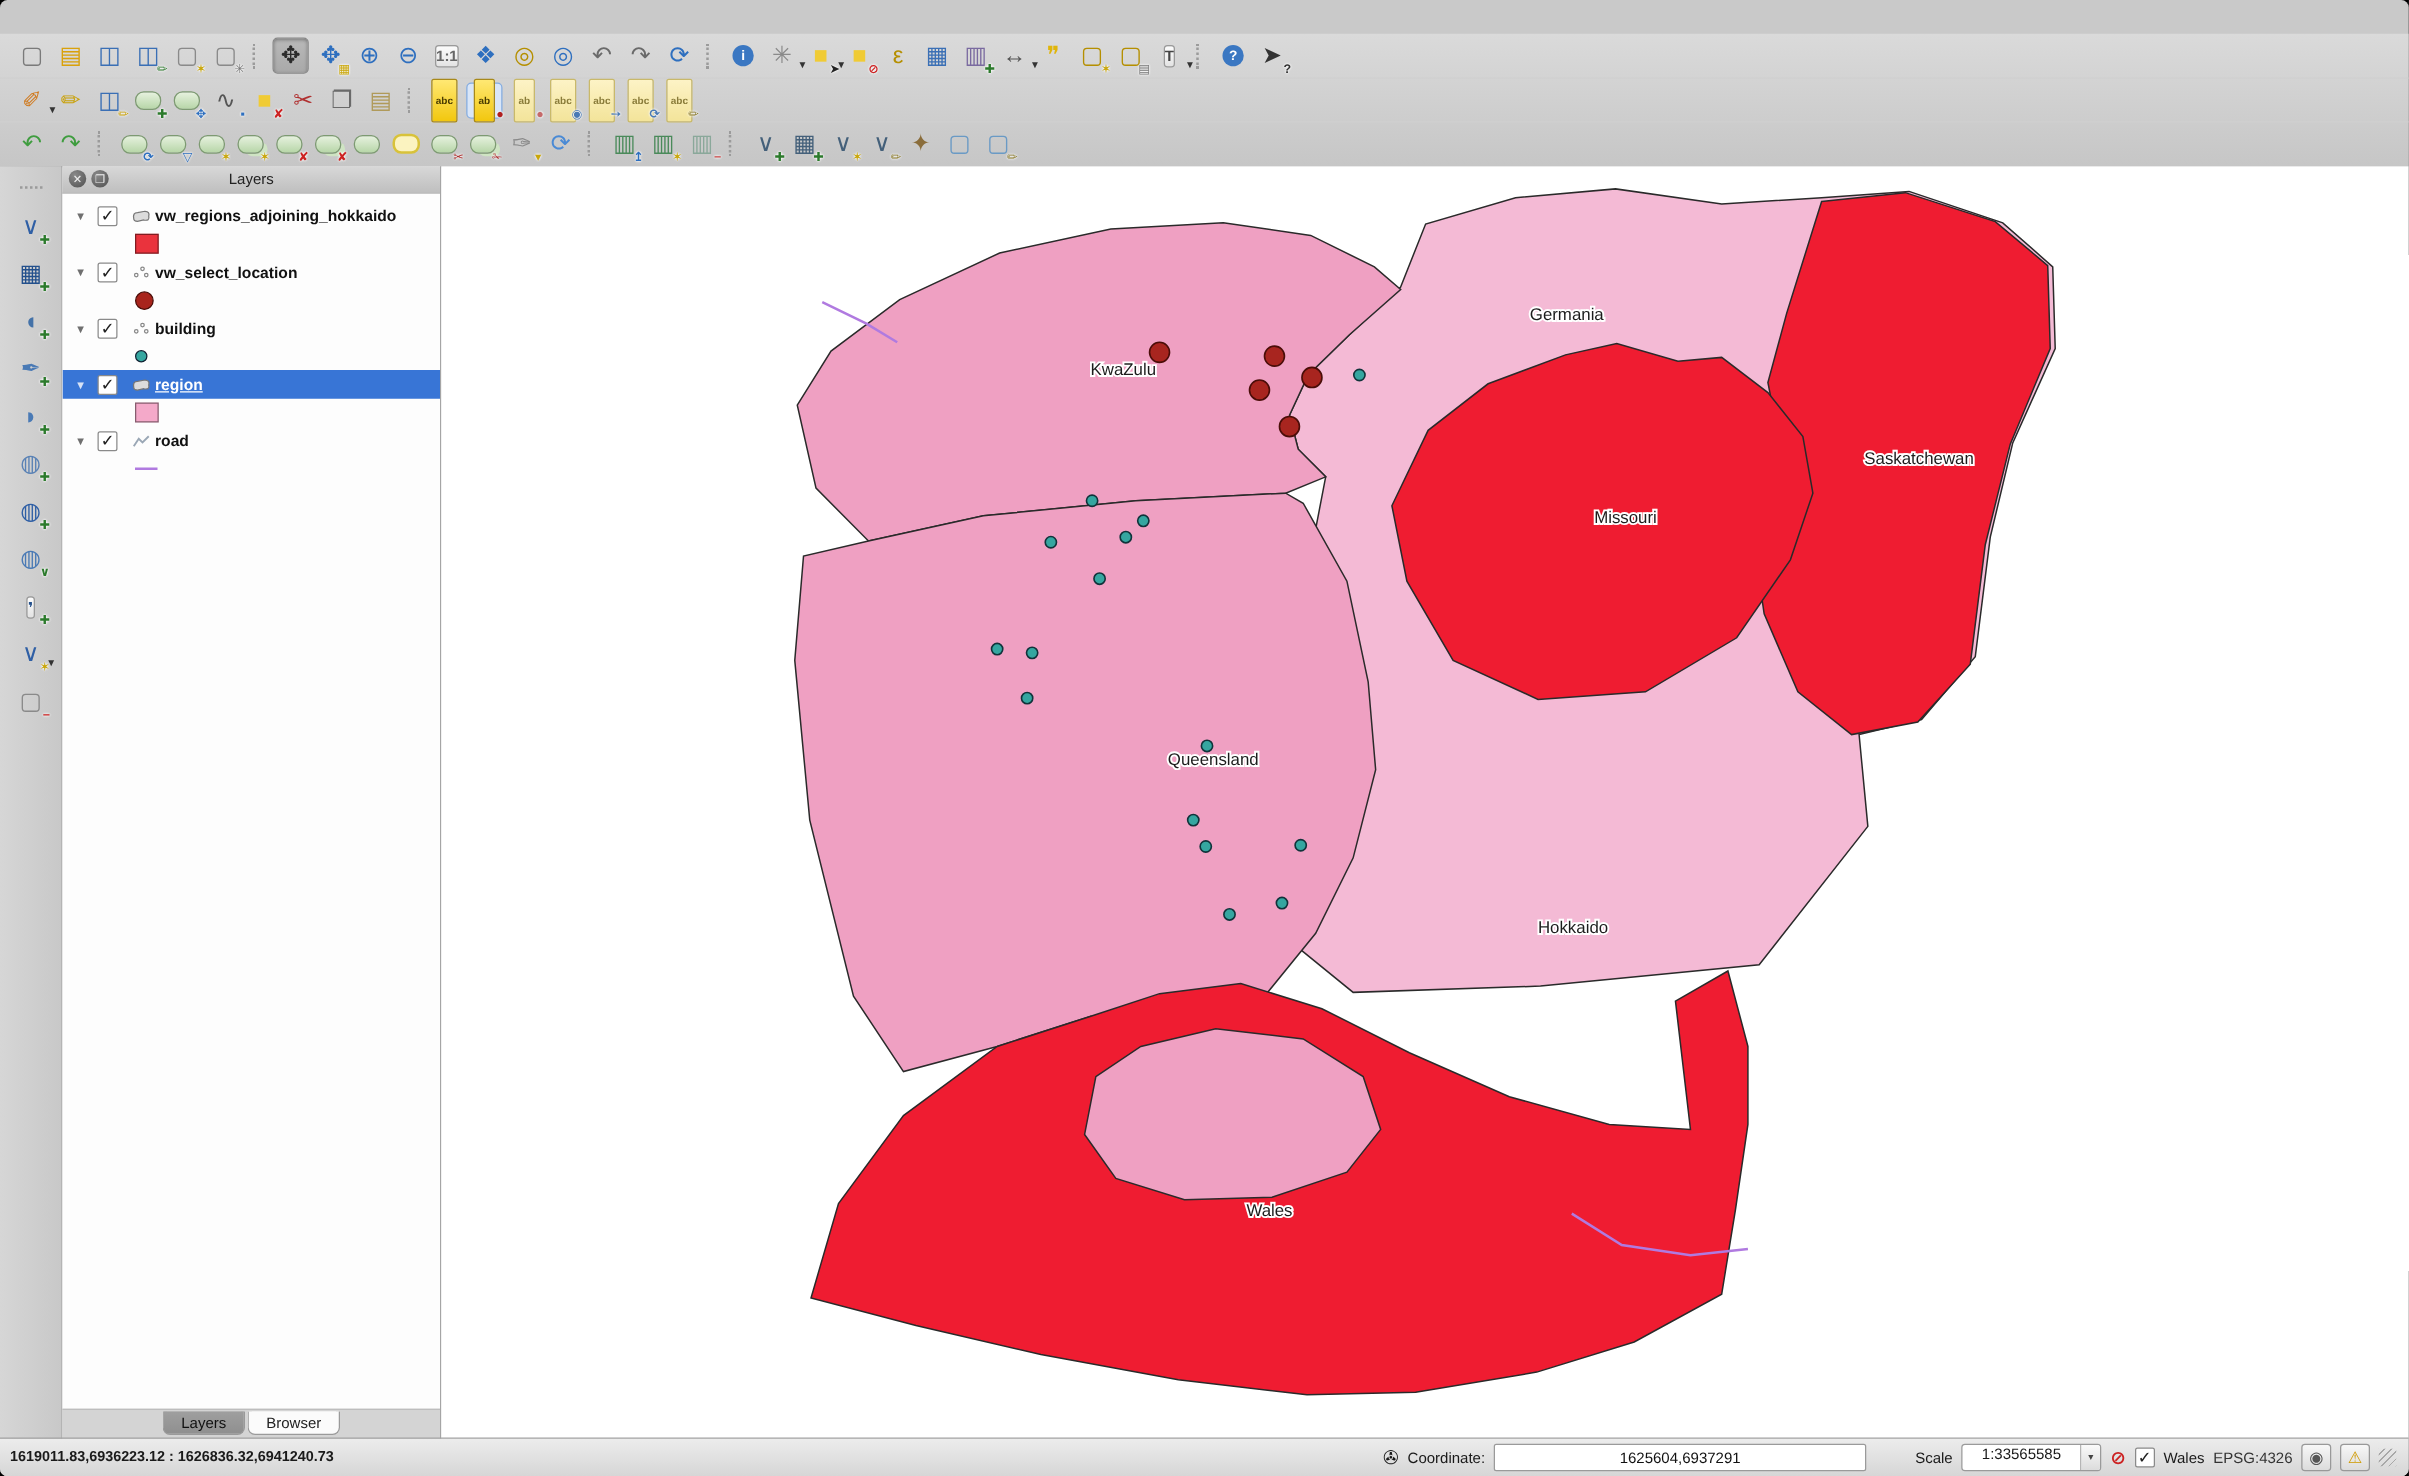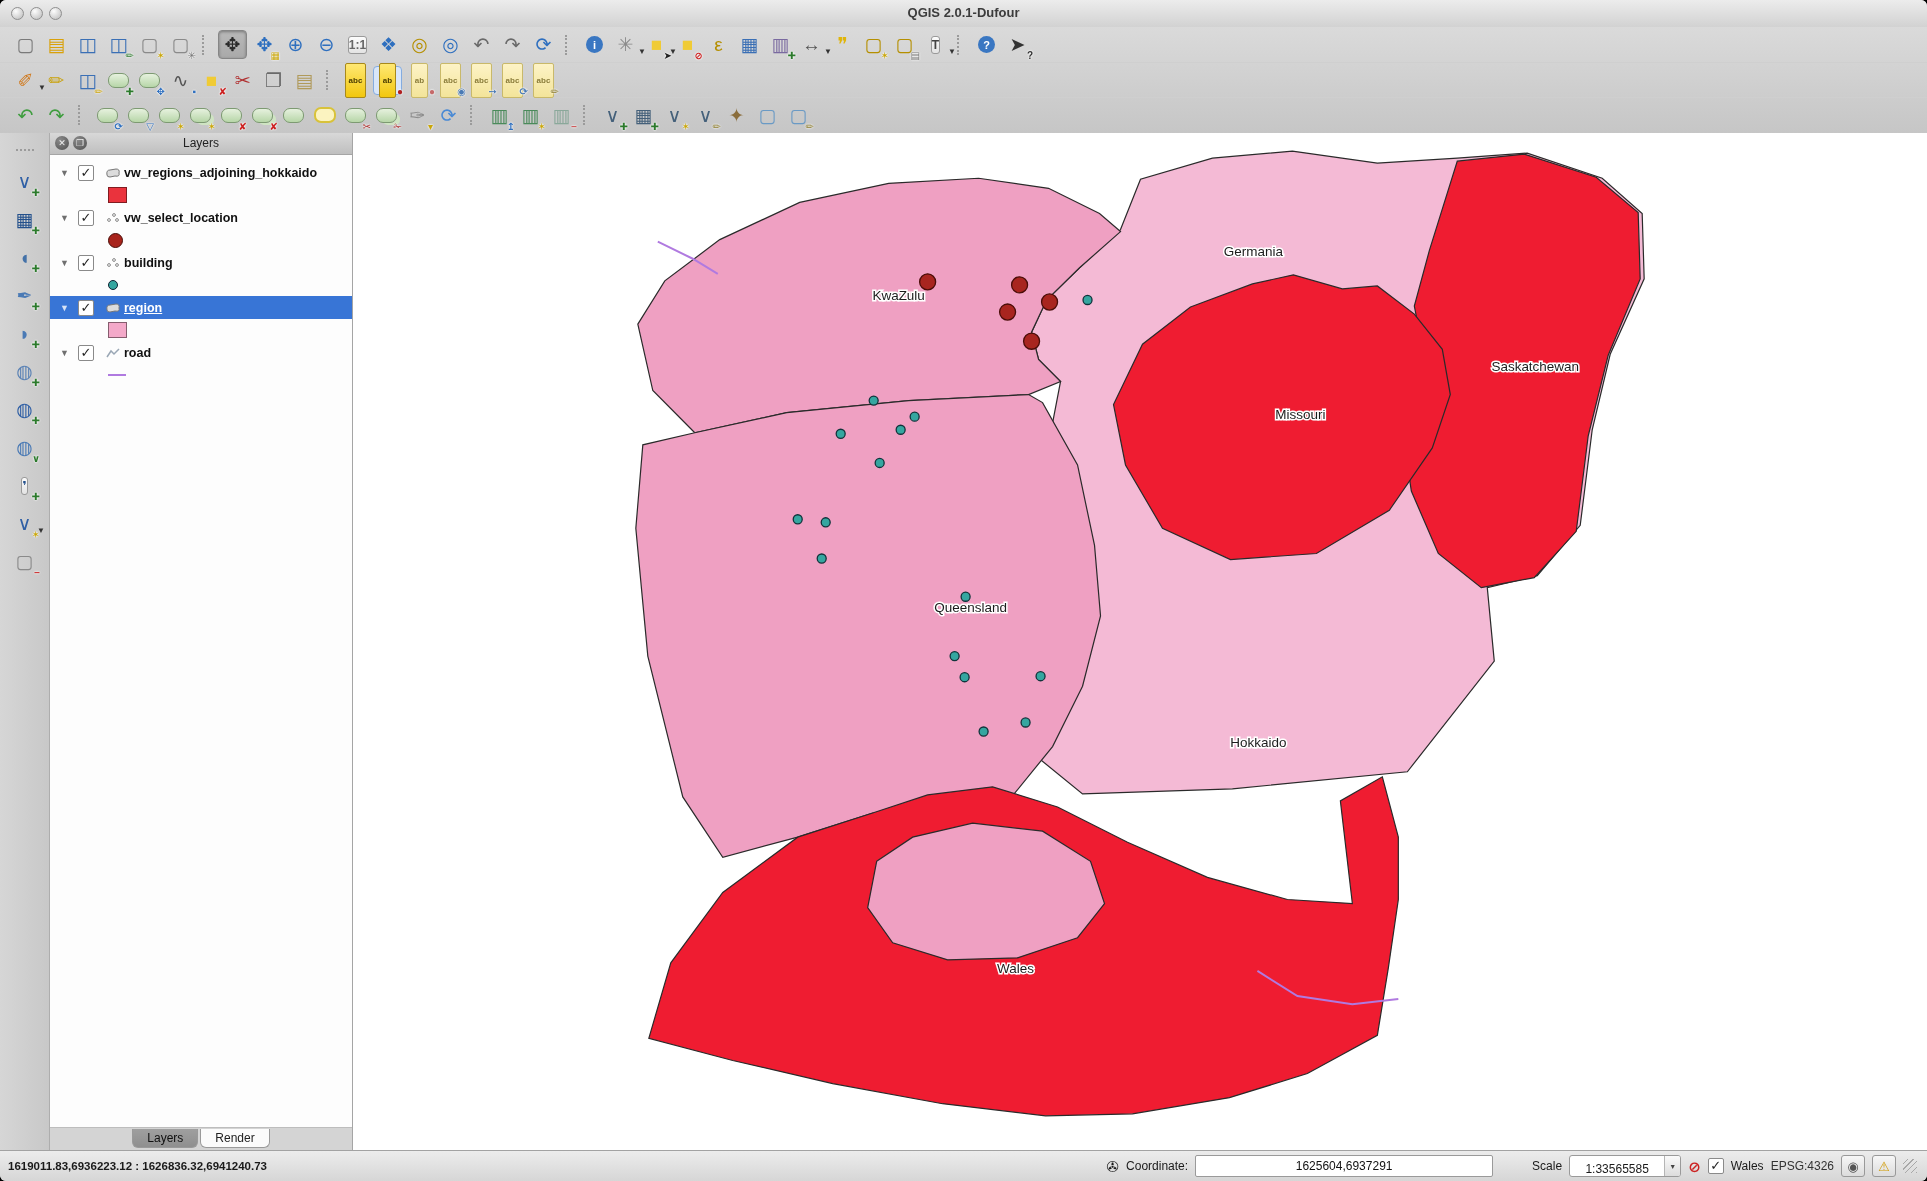--- a/index.html
+++ b/index.html
@@ -70,39 +70,33 @@
   .maplabel{font-family:"Liberation Sans","DejaVu Sans",sans-serif;font-size:13.5px;fill:#1c1c1c;
     stroke:#ffffff;stroke-width:3px;paint-order:stroke;text-anchor:middle;}
   
   #statusbar{position:absolute;left:0;right:0;bottom:0;height:30px;background:linear-gradient(#ececec,#d6d6d6);
     border-top:1px solid #a2a2a2;display:flex;align-items:center;font-size:12px;color:#1a1a1a;}
   #extents{margin-left:8px;font-size:11.5px;font-weight:700;}
   #sbright{margin-left:auto;display:flex;align-items:center;gap:7px;padding-right:10px;}
   .sbicon{font-size:15px;line-height:1;}
   #coordinput{width:292px;height:18px;border:1px solid #9a9a9a;border-radius:2px;background:#fff;
     text-align:center;font-size:12px;font-family:inherit;color:#111;}
-  #scalebox{display:flex;align-items:flex-end;height:20px;border:1px solid #9a9a9a;border-radius:3px;background:#fff;overflow:hidden;}
+  #scalebox{display:flex;align-items:flex-start;height:20px;border:1px solid #9a9a9a;border-radius:3px;background:#fff;overflow:hidden;}
   #scaleval{padding:0 8px;font-size:12px;min-width:78px;text-align:center;}
   #scalearrow{width:15px;height:20px;background:linear-gradient(#fafafa,#dcdcdc);border-left:1px solid #b5b5b5;
     font-size:7px;display:flex;align-items:center;justify-content:center;color:#444;}
   .sbtn{width:22px;height:20px;border:1px solid #999;border-radius:3px;background:linear-gradient(#f7f7f7,#dcdcdc);
     display:flex;align-items:center;justify-content:center;font-size:13px;}
   #grip{width:14px;height:14px;background:repeating-linear-gradient(135deg,transparent 0 3px,#a8a8a8 3px 4px);}
 </style>
 </head>
 <body>
 
 <div id="window">
 
-  <div id="titlebar">
-    <span class="tlight" style="left:11px"></span>
-    <span class="tlight" style="left:30px"></span>
-    <span class="tlight" style="left:49px"></span>
-    <div id="wtitle">QGIS 2.0.1-Dufour</div>
-  </div>
 
   <div id="toolbars">
     <div class="trow">
         <span class="ti">
           <i class="g" style="color: rgb(122, 122, 122);">▢</i>
         </span>
         <span class="ti">
           <i class="g" style="color: rgb(217, 161, 11);">▤</i>
         </span>
         <span class="ti">
@@ -492,21 +486,21 @@
             </svg>
           </span>
           <span class="llabel">road</span>
         </div>
         <div class="srow">
           <span class="sw-line" style="border-top-color: rgb(176, 122, 224);"></span>
         </div>
       </div>
     <div id="ptabs">
       <span class="ptab active">Layers</span>
-      <span class="ptab">Render</span>
+      <span class="ptab">Browser</span>
     </div>
   </div>
 
   <div id="map">
       <svg viewBox="0 0 1575 1012" preserveAspectRatio="none">
         <polygon points="768,96 788,46 860,25 940,18 1025,30 1105,25 1175,20 1250,45 1290,80 1292,145 1258,220 1240,295 1228,390 1185,440 1135,452 1142,525 1055,635 880,652 730,657 662,602 648,520 660,420 690,340 708,247 686,225 679,198 694,166 727,134" fill="#f4bad5" stroke="#2a2a2a" stroke-width="1.2"></polygon>
         <polygon points="1105,28 1172,21 1244,44 1286,79 1288,145 1256,221 1236,301 1224,396 1182,442 1129,452 1086,418 1059,356 1050,295 1074,233 1062,172 1077,117" fill="#ef1c31" stroke="#2a2a2a" stroke-width="1.2"></polygon>
         <polygon points="838,173 900,150 941,141 990,155 1025,152 1062,180 1090,215 1098,260 1080,313 1037,375 964,418 878,424 810,393 773,330 761,270 790,210" fill="#ef1c31" stroke="#2a2a2a" stroke-width="1.2"></polygon>
         <polygon points="285,190 312,147 367,106 447,69 536,50 626,45 696,55 747,80 768,98 727,134 694,166 679,198 686,225 708,247 676,260 556,266 434,278 342,298 300,256" fill="#efa0c2" stroke="#2a2a2a" stroke-width="1.2"></polygon>
         <polygon points="283,393 290,310 342,298 434,278 556,266 676,260 690,268 725,330 742,410 748,480 730,550 700,610 655,665 620,700 560,688 520,676 445,700 370,720 330,660 295,520" fill="#efa0c2" stroke="#2a2a2a" stroke-width="1.2"></polygon>

